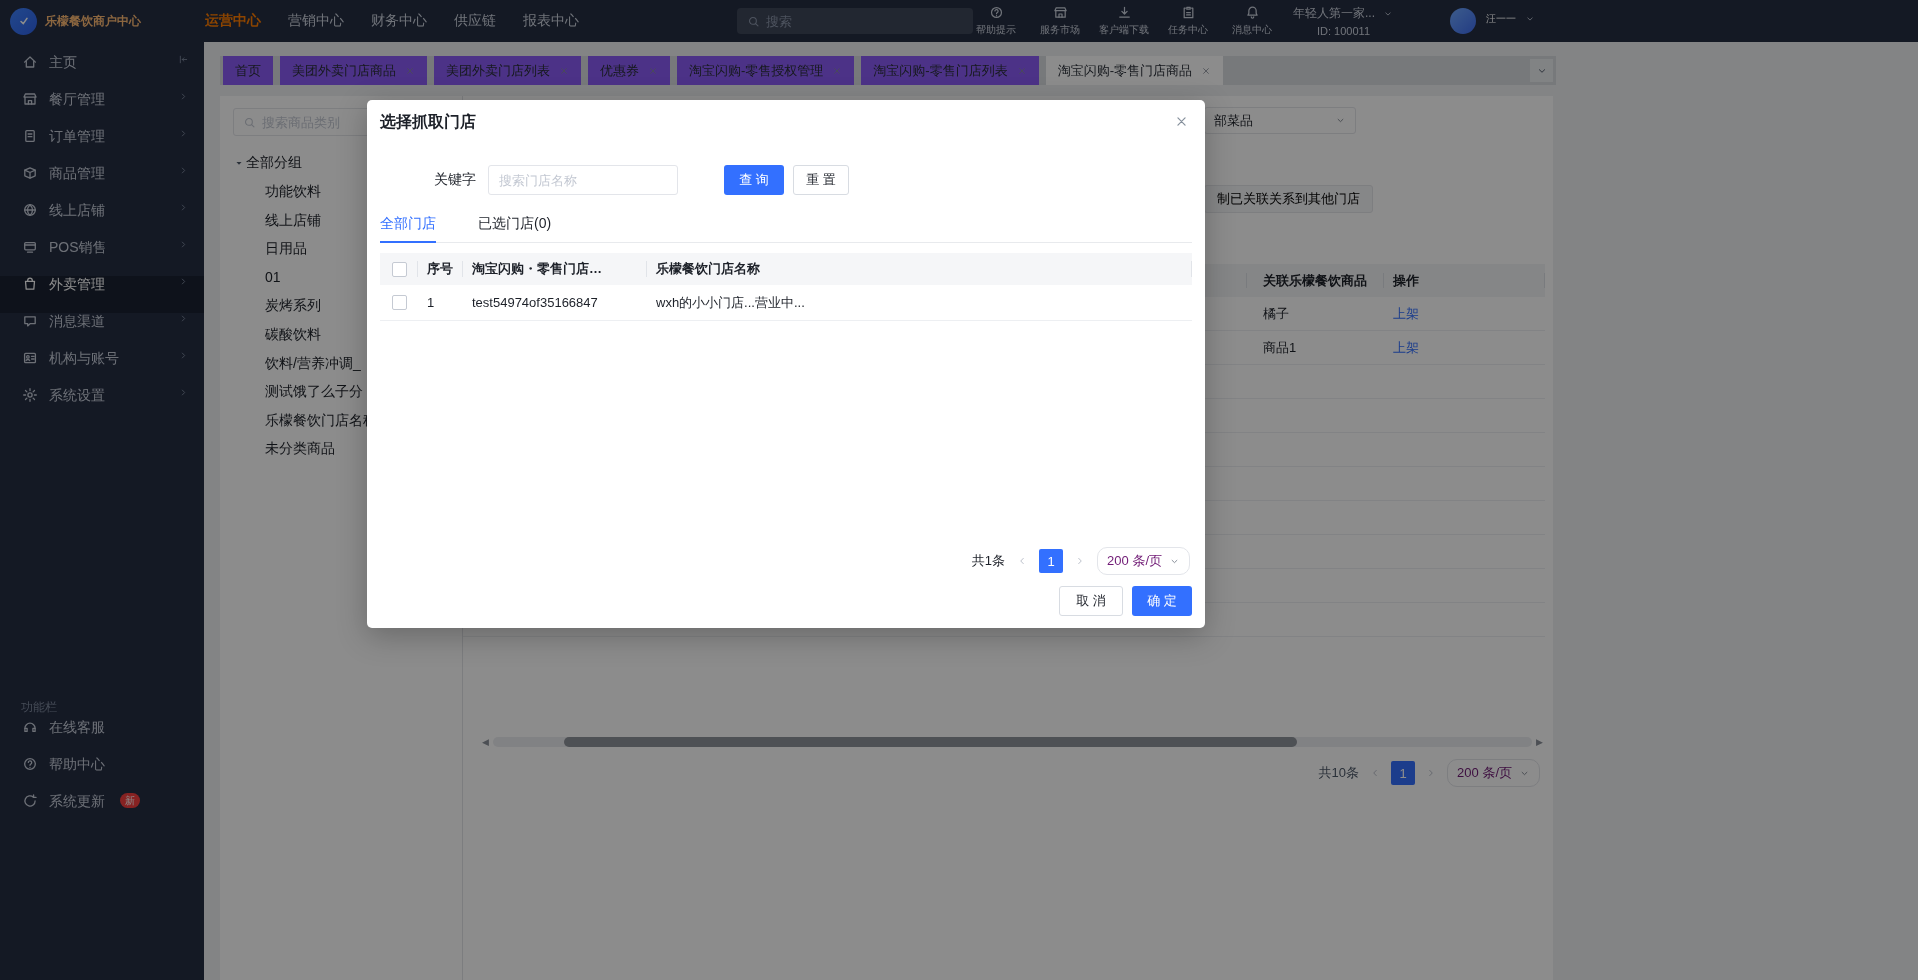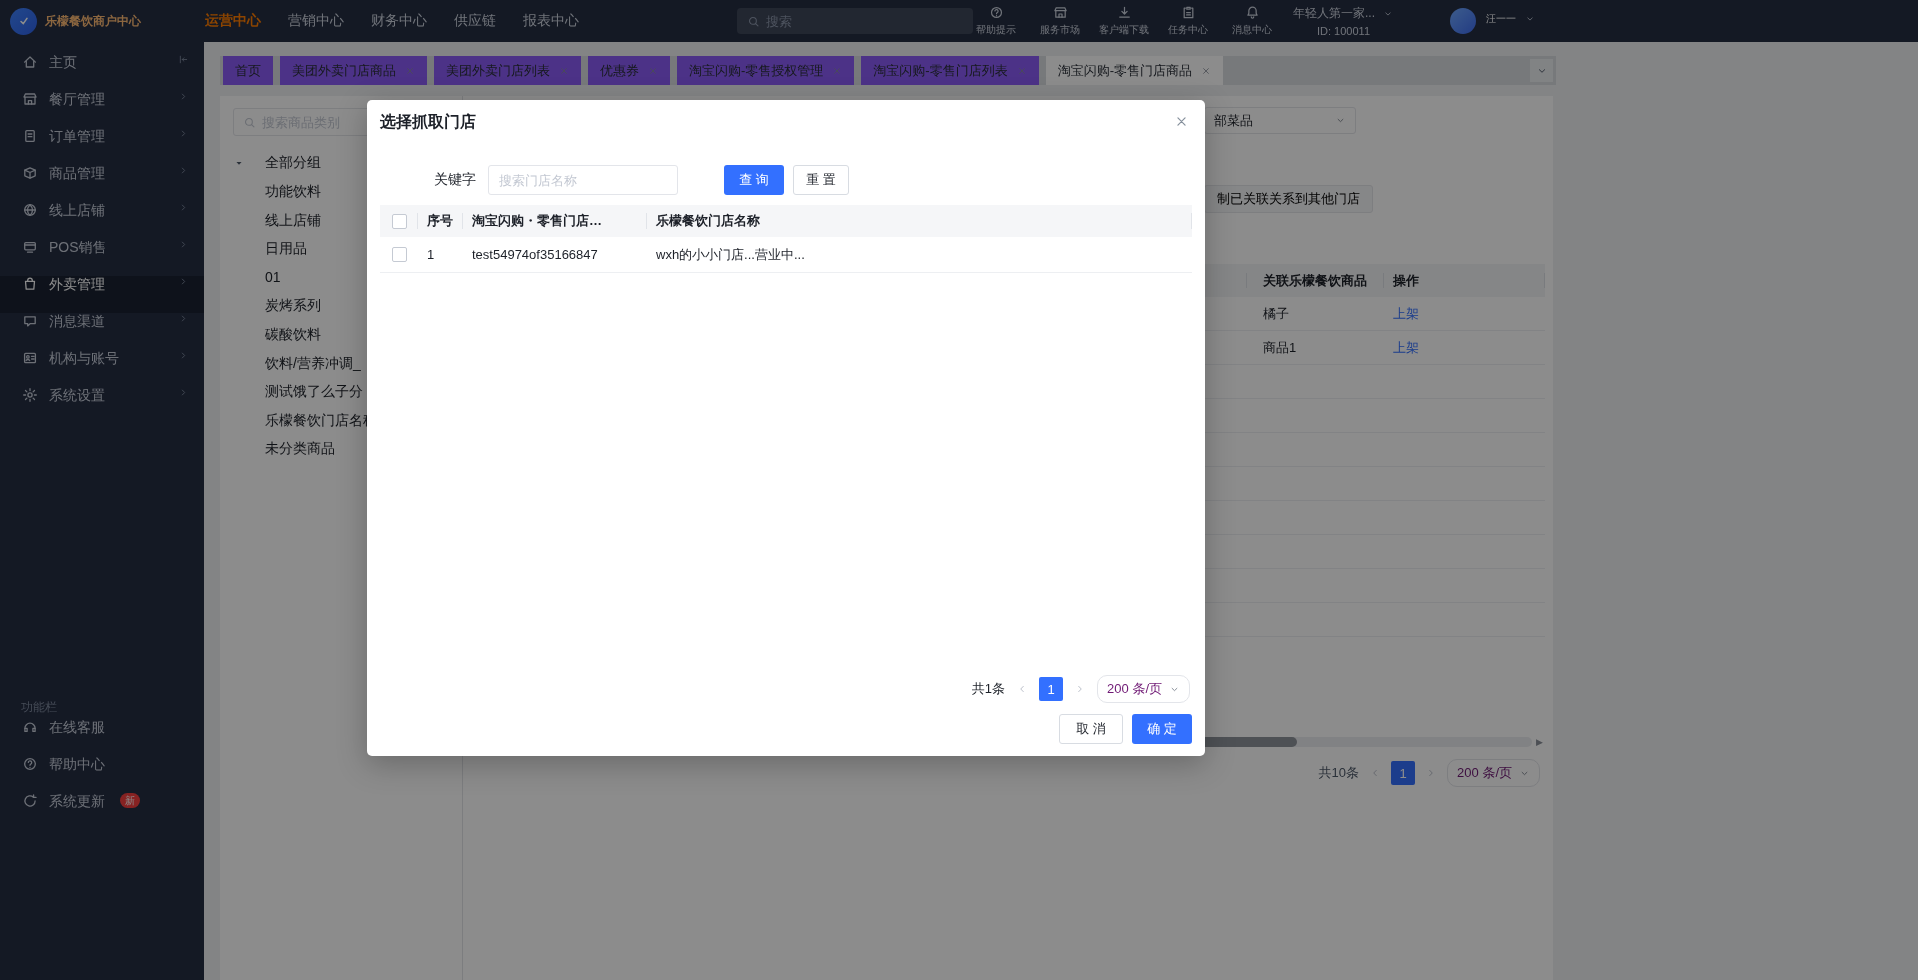--- a/index.html
+++ b/index.html
@@ -51,21 +51,21 @@
   .tab.active{background:#fff}
   .tab .tclose{font-size:10px;color:#868d98}
   .tab-more{position:absolute;right:3px;top:3px;width:23px;height:23px;background:#eceef1;display:flex;align-items:center;justify-content:center;color:#4e5969;font-size:12px}
 
   
   .catalog{position:absolute;left:220px;top:96px;width:242px;bottom:0;background:#fff;z-index:5;padding:12px 13px}
   .cat-search{height:28px;border:1px solid #e3e5ea;border-radius:3px;display:flex;align-items:center;gap:6px;padding:0 9px;color:#c3c8d2;font-size:13px}
   .cat-search input::placeholder{color:#c3c8d2}
   .cat-search .i{font-size:13px;flex:none}
   .cat-tree{margin-top:12px;font-size:14px}
-  .cat-root{display:flex;align-items:center;gap:20px;height:29px}
+  .cat-root{display:flex;align-items:center;gap:1px;height:29px}
   .cat-root .i{font-size:12px;color:#4e5969}
   .cat-item{height:28.6px;line-height:28.6px;padding-left:32px;white-space:nowrap;overflow:hidden}
 
   
   .goods{position:absolute;left:462px;top:96px;width:1091px;bottom:0;background:#fff;border-left:1px solid #e2e4e8;z-index:5}
   .goods-select{position:absolute;left:741px;top:11px;width:152px;height:27px;border:1px solid #e3e5ea;border-radius:3px;background:#fff;display:flex;align-items:center;padding:0 9px;font-size:13px;gap:6px}
   .goods-select .tx{flex:1;white-space:nowrap}
   .goods-select .i{color:#7a828e;font-size:11px}
   .goods-copybtn{position:absolute;left:741px;top:89px;height:28px;padding:0 12px;background:#f5f6f8;border:1px solid #e3e5ea;border-radius:3px;font-size:13px;display:flex;align-items:center;white-space:nowrap}
   .gtable{position:absolute;left:0;top:168px;right:8px}
@@ -85,21 +85,21 @@
   .gpage{position:absolute;right:13px;bottom:193px;display:flex;align-items:center;gap:10px;font-size:13px;color:#4e5969}
 
   
   .pg-arrow{color:#b9bec8;font-size:12px;cursor:pointer}
   .pg-cur{width:24px;height:24px;background:#3370ff;color:#fff;border-radius:2px;display:flex;align-items:center;justify-content:center;font-size:13px;cursor:pointer}
   .pg-size{height:28px;border:1px solid #e3e5ea;border-radius:10px;background:#fff;display:flex;align-items:center;gap:7px;padding:0 9px;color:#701a75;cursor:pointer;white-space:nowrap}
   .pg-size .i{color:#7a828e;font-size:11px}
 
   
   .mask{position:absolute;inset:0;background:rgba(0,0,0,.45);z-index:40}
-  .modal{position:absolute;left:367px;top:100px;width:838px;height:656px;background:#fff;border-radius:5px;z-index:50;box-shadow:0 8px 30px rgba(0,0,0,.25)}
+  .modal{position:absolute;left:367px;top:100px;width:838px;height:528px;background:#fff;border-radius:5px;z-index:50;box-shadow:0 8px 30px rgba(0,0,0,.25)}
   .m-close{position:absolute;right:16px;top:14px;font-size:15px;color:#86909c;cursor:pointer}
   .m-title{padding:13px 13px 0;font-size:16px;font-weight:bold;line-height:18px}
   .m-form{display:flex;align-items:center;margin:34px 0 0 13px}
   .m-label{width:46px;margin-left:54px;font-size:14px;flex:none;white-space:nowrap}
   .m-input{width:190px;height:30px;border:1px solid #e3e5ea;border-radius:3px;margin-left:8px;padding:0 10px;font-size:13px;flex:none}
   .m-input::placeholder{color:#c3c8d2}
   .btn{height:30px;border-radius:3px;font-size:13px;display:flex;align-items:center;justify-content:center;white-space:nowrap}
   .btn-primary{background:#3370ff;color:#fff}
   .btn-plain{background:#fff;border:1px solid #d8dce2;color:#1d2129}
   .m-query{width:60px;margin-left:46px}
@@ -608,20 +608,24 @@
       </span>
     <h2 class="m-title">选择抓取门店</h2>
 
     <div class="m-form">
       <label class="m-label">关键字</label>
       <input class="m-input" placeholder="搜索门店名称" style="">
       <button class="btn btn-primary m-query">查 询</button>
       <button class="btn btn-plain m-reset">重 置</button>
     </div>
 
+    <div class="m-tabs">
+      <div class="m-tab active">全部门店</div>
+      <div class="m-tab">已选门店(0)</div>
+    </div>
 
     <div class="m-table">
       <div class="mt-head">
         <div class="mc-check">
             <span class="cb"></span>
           </div>
         <div class="mc-idx">序号</div>
         <div class="mc-tb">淘宝闪购・零售门店…</div>
         <div class="mc-lm">乐檬餐饮门店名称</div>
       </div>

